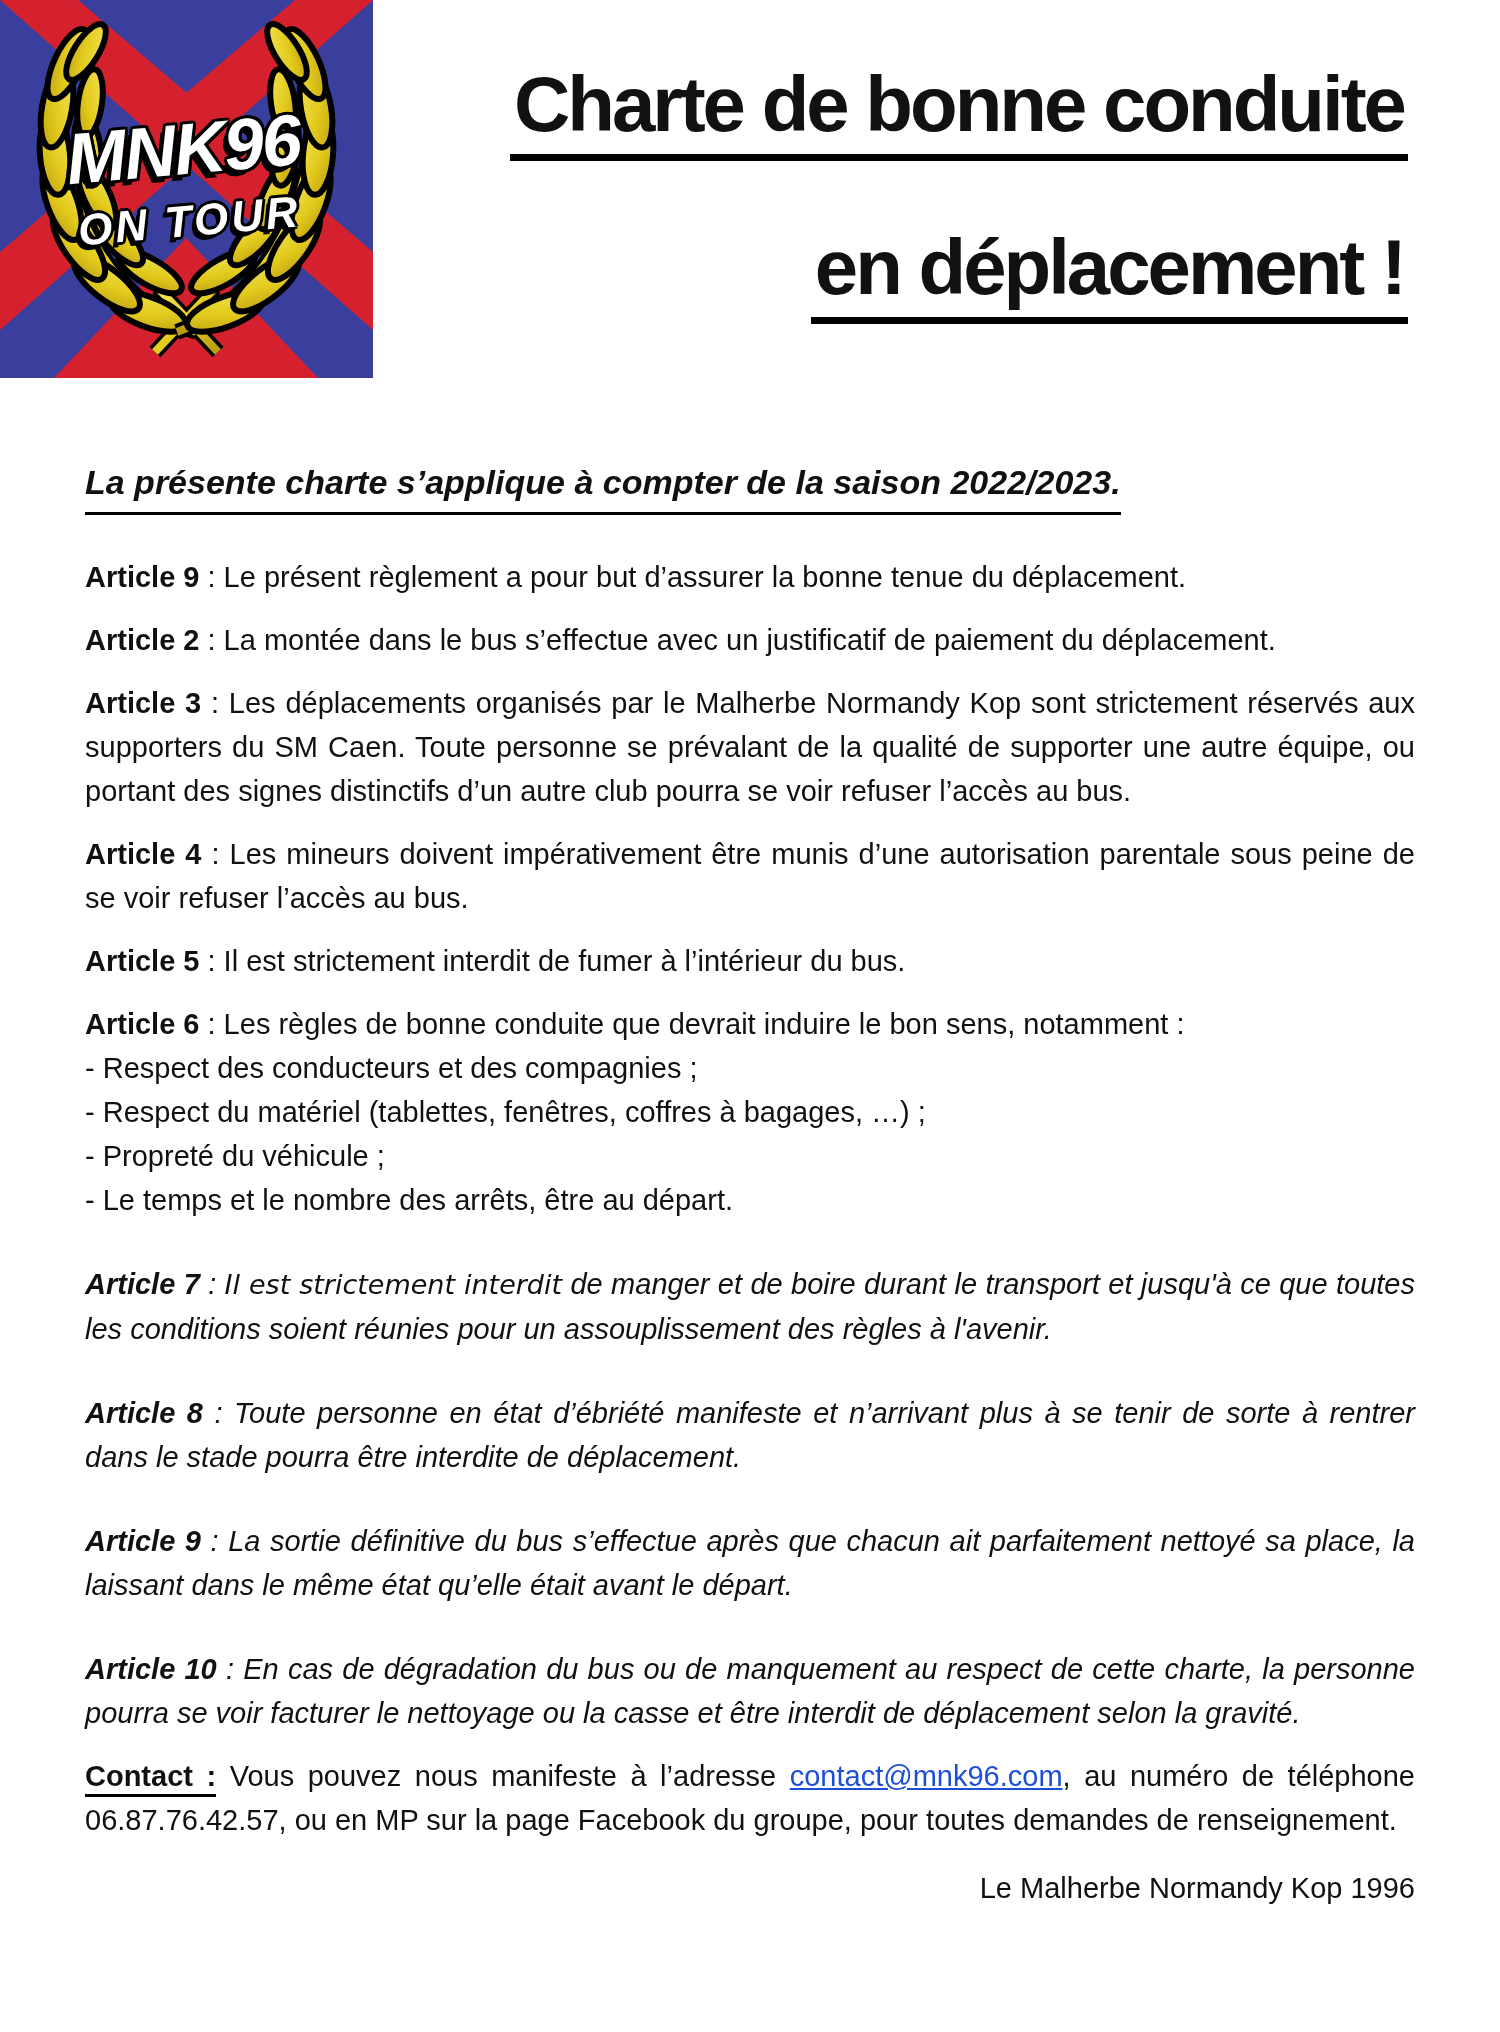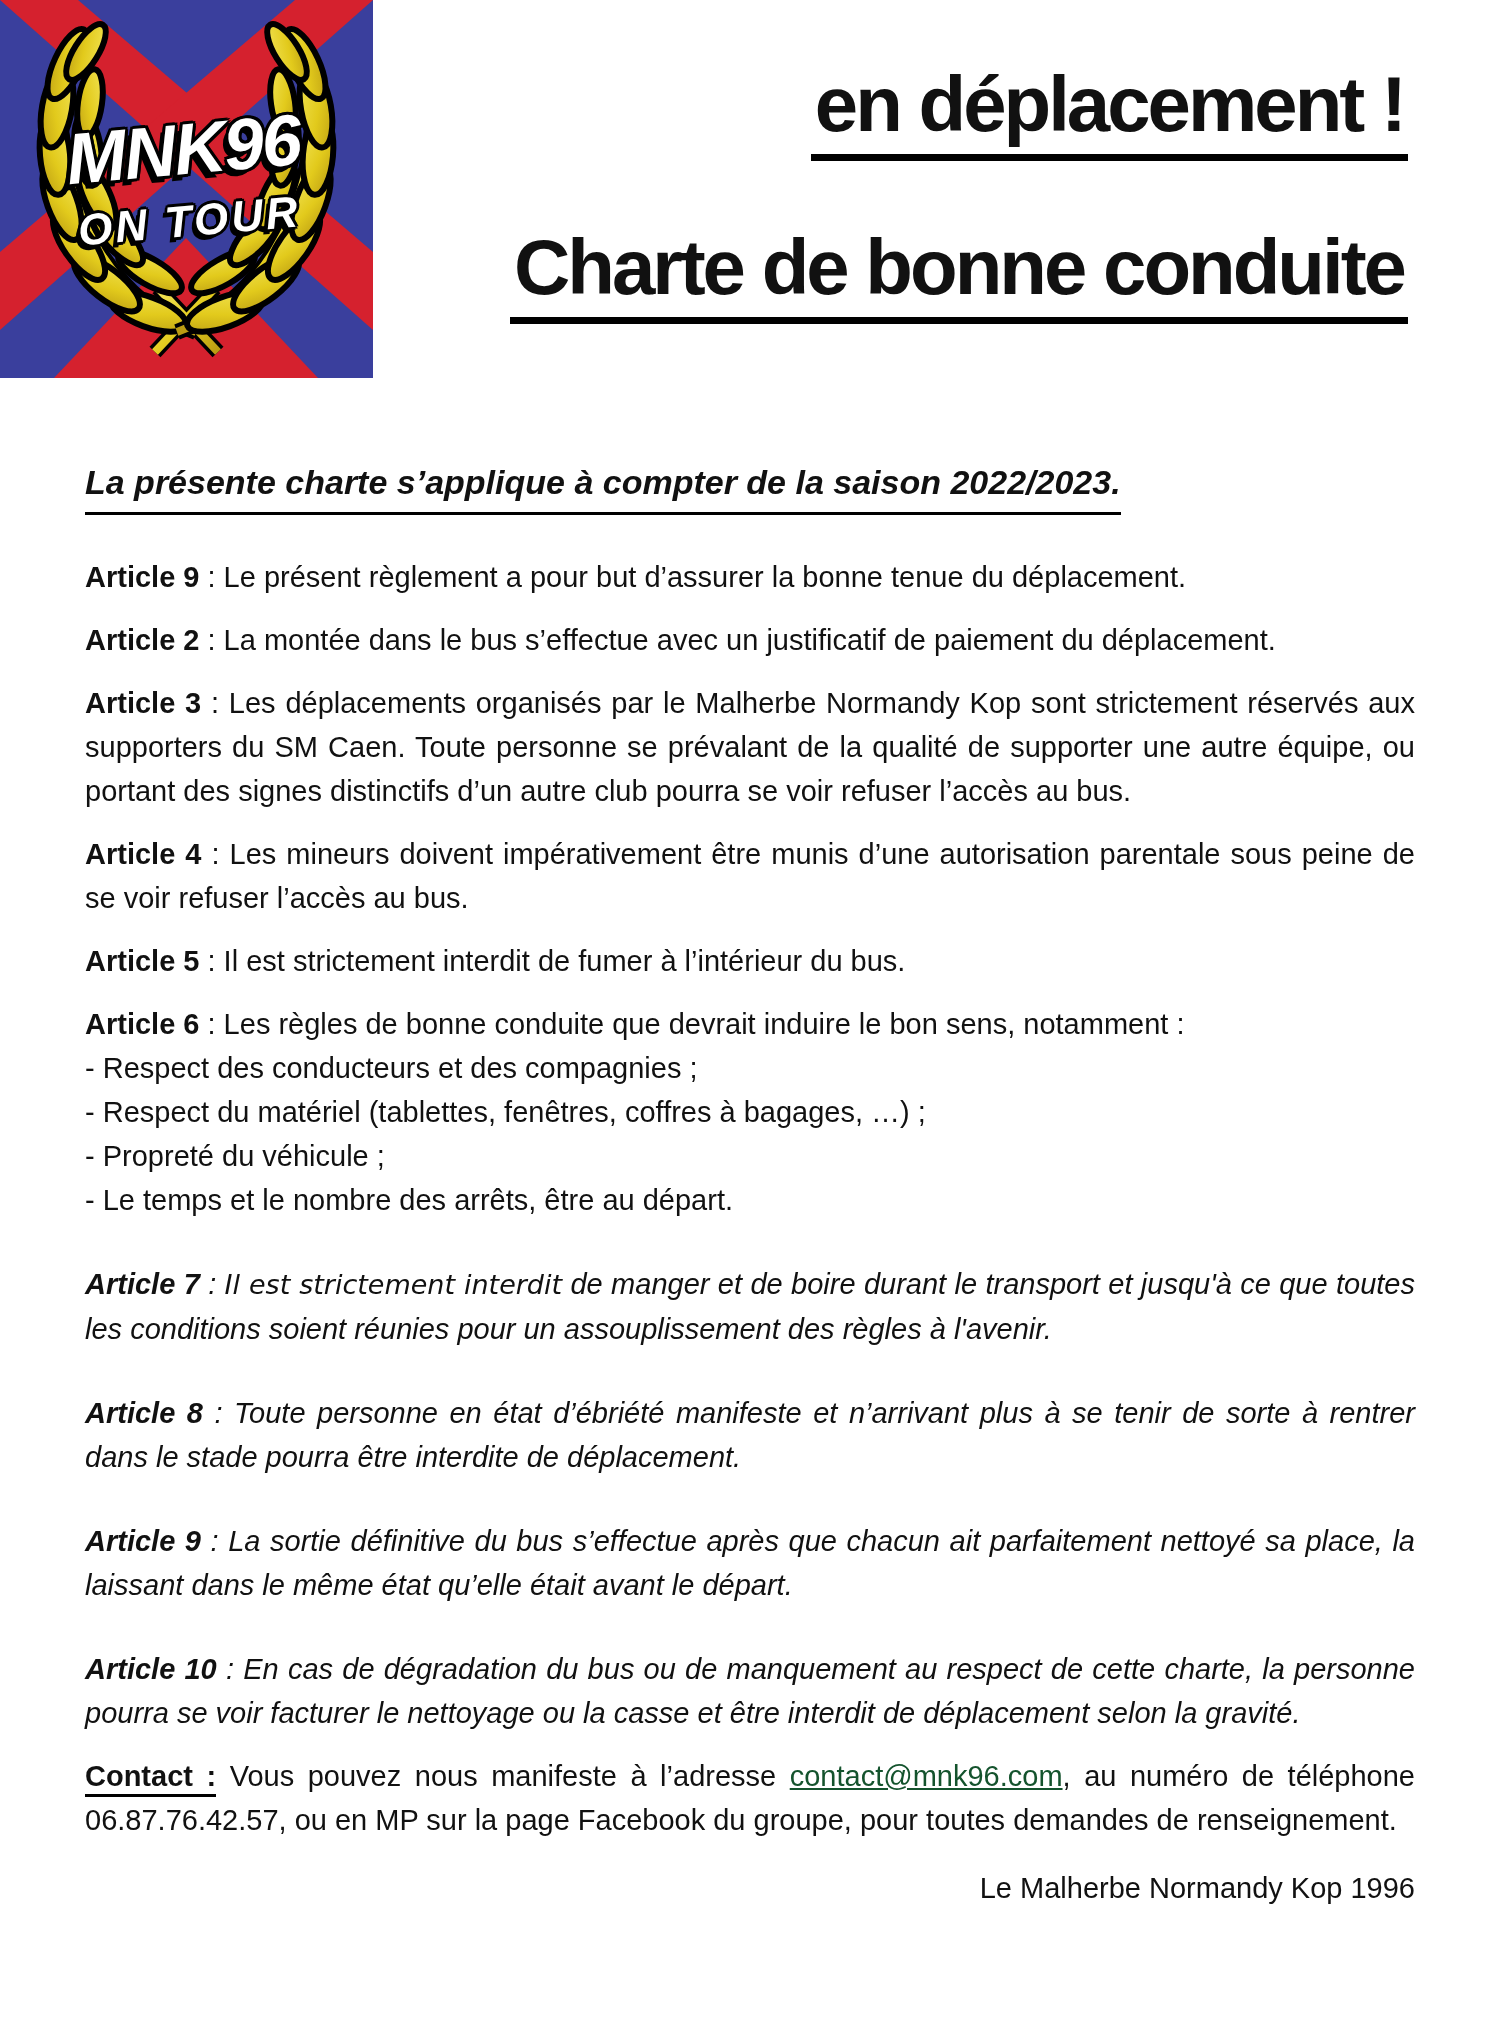--- a/index.html
+++ b/index.html
@@ -84,21 +84,21 @@
   p.article.gap{margin-top:40px;font-style:italic;}
   .article-label{font-weight:bold;}
   .emph{font-family:"DejaVu Sans", sans-serif;font-size:27px;}
   .a6-list{text-align:left;line-height:41px;margin-top:2px;}
   .contact{margin:8px 0 0 0;}
   .contact-label{
     font-weight:bold;
     border-bottom:3px solid #000;
     padding-bottom:2px;
   }
-  .contact a{color:#14532d;text-decoration:underline;}
+  .contact a{color:#1d4ed8;text-decoration:underline;}
   .footer-line{
     margin-top:24px;
     text-align:right;
   }
 </style>
 </head>
 <body>
 
 <div class="page">
 
@@ -141,24 +141,24 @@
         <use href="#branch" transform="translate(373,0) scale(-1,1)"></use>
       </svg>
       <div class="logo-text-wrap">
         <div class="logo-line1">MNK96</div>
         <div class="logo-line2">ON TOUR</div>
       </div>
     </div>
 
     <div class="title">
       <div class="title-line">
-        <span>en déplacement !</span>
+        <span>Charte de bonne conduite</span>
       </div>
       <div class="title-line">
-        <span>Charte de bonne conduite</span>
+        <span>en déplacement !</span>
       </div>
     </div>
   </header>
 
   <main>
 
     <p class="intro">
       <span>La présente charte s’applique à compter de la saison 2022/2023.</span>
     </p>
 

